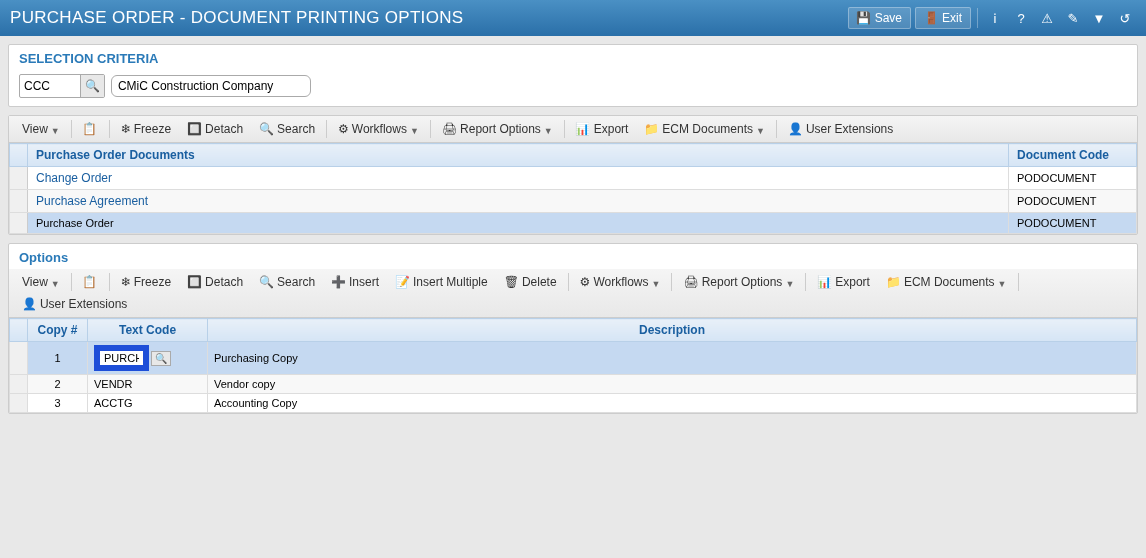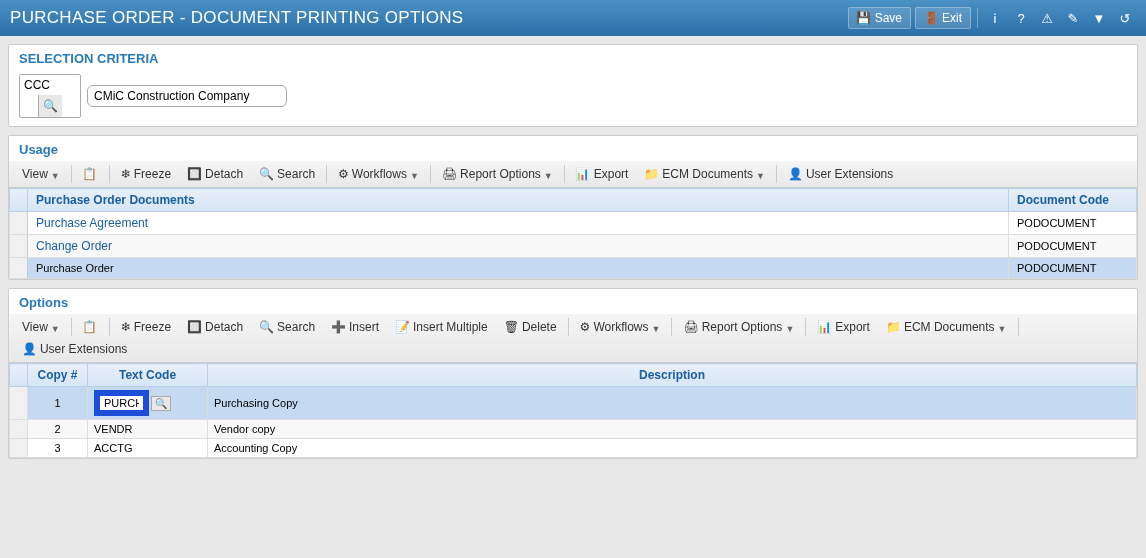--- a/index.html
+++ b/index.html
@@ -37,21 +37,21 @@
 
     
     .main { background: #e8e8e8; padding: 8px; height: calc(558px - 36px); overflow: hidden; }
 
     
     .section { background: white; border: 1px solid #ccc; margin-bottom: 8px; border-radius: 2px; }
     .section-header { color: #2a7ab8; font-size: 13px; font-weight: bold; padding: 6px 10px 4px; }
 
     
     .selection-content { padding: 4px 10px 8px; display: flex; align-items: center; gap: 6px; }
-    .input-with-icon { display: flex; align-items: center; border: 1px solid #aaa; border-radius: 2px; flex-direction: column; }
+    .input-with-icon { display: flex; align-items: center; border: 1px solid #aaa; border-radius: 2px; }
     .small-input { width: 60px; border: none; outline: none; padding: 3px 4px; font-size: 12px; }
     .search-icon-btn { background: #e8e8e8; border: none; border-left: 1px solid #aaa; padding: 2px 4px; cursor: pointer; height: 22px; display: flex; align-items: center; }
     .text-input { border: 1px solid #aaa; padding: 3px 6px; width: 200px; font-size: 12px; background: #fff; border-radius: 6px; }
 
     
     .toolbar {
       background: linear-gradient(to bottom, #f5f5f5, #e8e8e8);
       border-bottom: 1px solid #ccc;
       display: flex; align-items: center; padding: 3px 6px; gap: 2px;
       flex-wrap: wrap;
@@ -148,21 +148,20 @@
         <input class="small-input" type="text" value="CCC" style="">
         <button class="search-icon-btn">
           <span>🔍</span>
         </button>
       </div>
       <input class="text-input" type="text" value="CMiC Construction Company" style="">
     </div>
   </div>
 
   <div class="section">
-    <div class="section-header">Usage</div>
 
     <div class="toolbar">
       <button class="toolbar-btn">
         <span>View</span>
         <span class="toolbar-dropdown">▼</span>
       </button>
       <div class="toolbar-divider"></div>
       <button class="toolbar-btn">
         <span>📋</span>
       </button>
@@ -217,26 +216,26 @@
               <span>Purchase Order Documents</span>
             </th>
             <th style="width:128px;">
               <span>Document Code</span>
             </th>
           </tr>
         </thead>
         <tbody>
           <tr>
             <td class="col-num row-num"></td>
+            <td><span class="link-text">Change Order</span></td>
+            <td>PODOCUMENT</td>
+          </tr>
+          <tr>
+            <td class="col-num row-num"></td>
             <td><span class="link-text">Purchase Agreement</span></td>
-            <td>PODOCUMENT</td>
-          </tr>
-          <tr>
-            <td class="col-num row-num"></td>
-            <td><span class="link-text">Change Order</span></td>
             <td>PODOCUMENT</td>
           </tr>
           <tr class="selected">
             <td class="col-num row-num"></td>
             <td>Purchase Order</td>
             <td>PODOCUMENT</td>
           </tr>
         </tbody>
       </table>
     </div>

